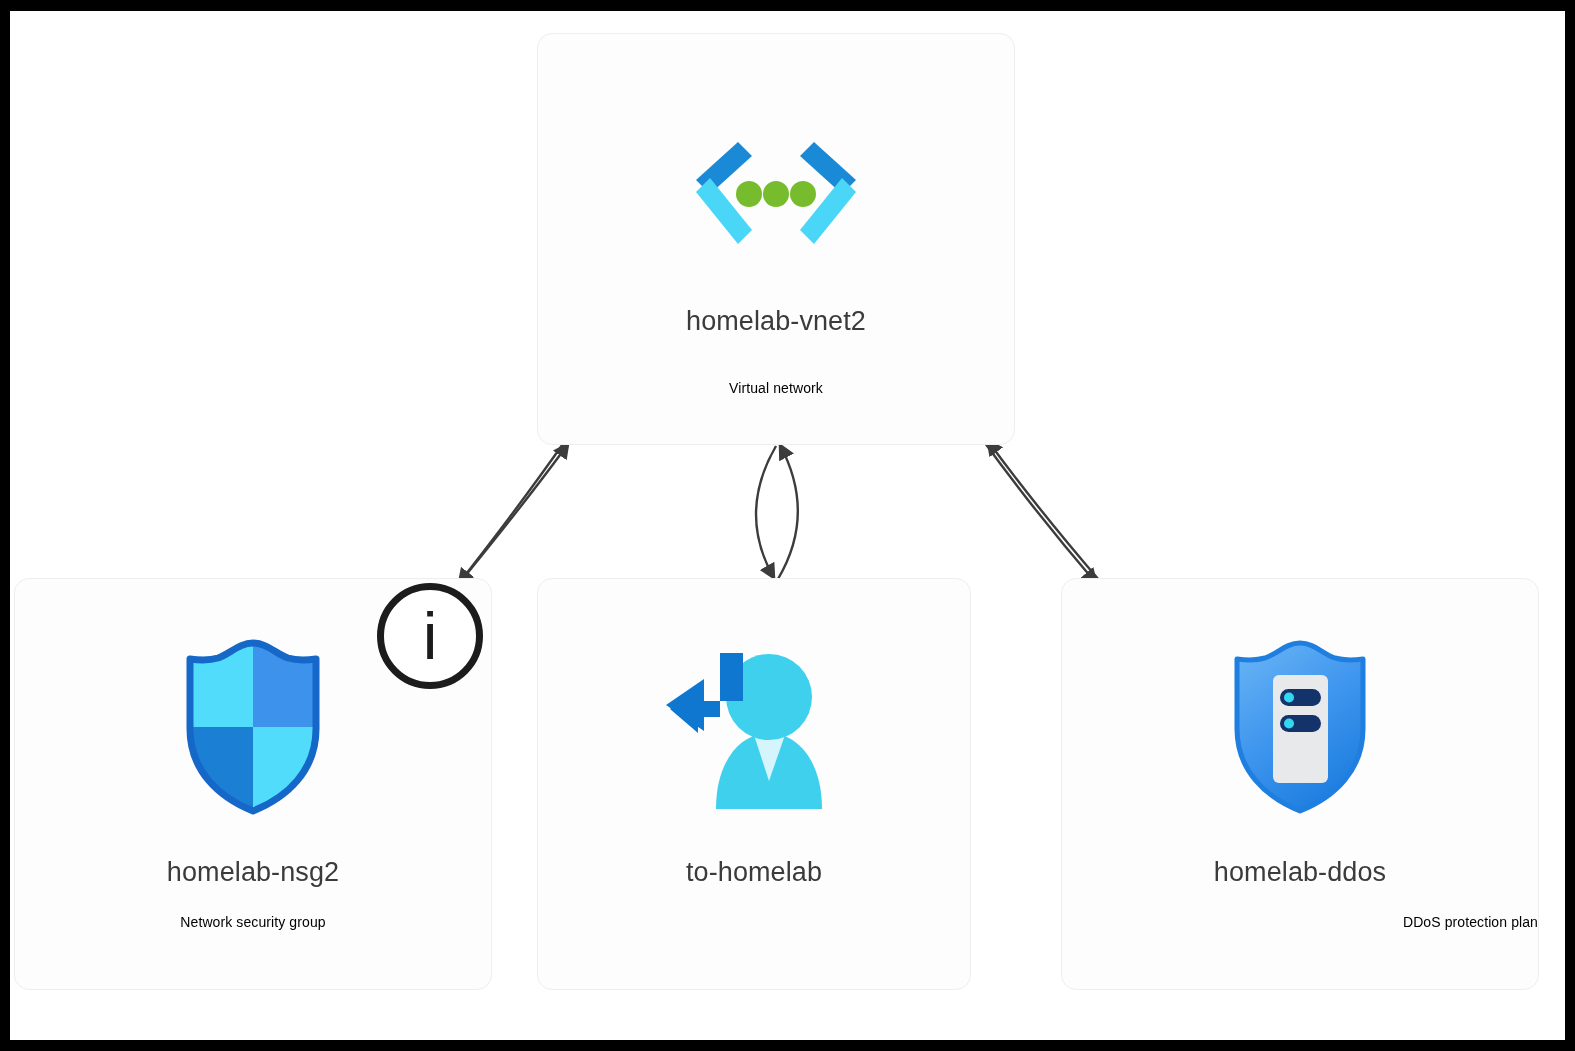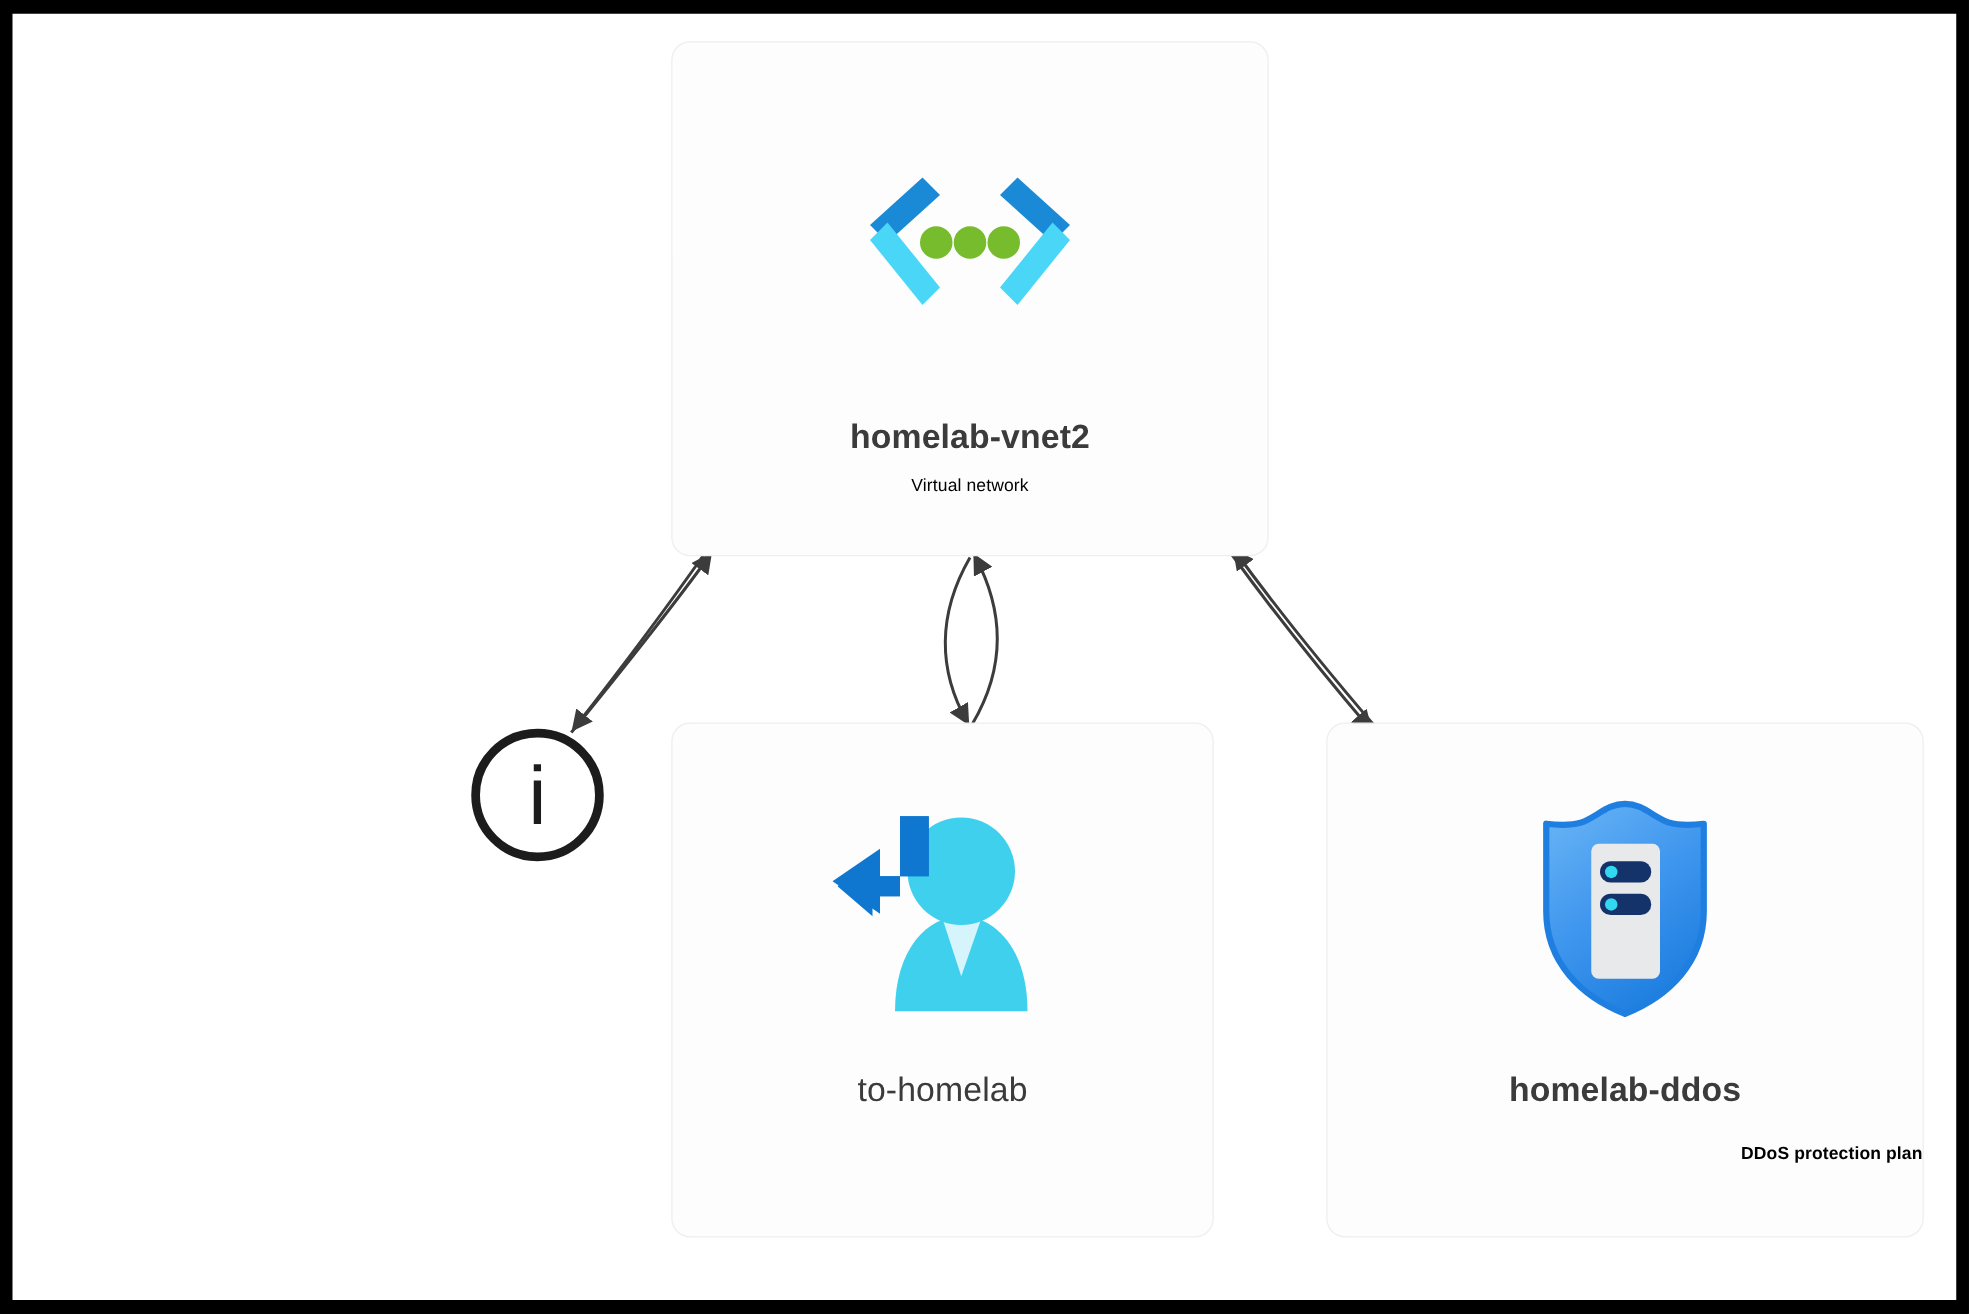--- a/index.html
+++ b/index.html
@@ -73,21 +73,21 @@
   }
 
   
   #card-vnet {
     left: 527px;
     top: 22px;
     width: 478px;
     height: 412px;
   }
   #card-vnet .card-icon { top: 100px; }
-  #card-vnet .card-title { top: 300px; font-weight: bold; }
+  #card-vnet .card-title { top: 272px; }
   #card-vnet .card-subtitle { top: 346px; }
 
   #card-nsg {
     left: 4px;
     top: 567px;
     width: 478px;
     height: 412px;
   }
   #card-nsg .card-icon { top: 58px; }
   #card-nsg .card-title { top: 278px; }
@@ -101,21 +101,20 @@
   }
   #card-route .card-icon { top: 62px; }
   #card-route .card-title { top: 278px; }
   #card-route .card-subtitle { top: 335px; }
 
   #card-ddos {
     left: 1051px;
     top: 567px;
     width: 478px;
     height: 412px;
-    font-weight: bold;
   }
   #card-ddos .card-icon { top: 58px; }
   #card-ddos .card-title { top: 278px; }
   #card-ddos .card-subtitle { top: 335px; text-align: right; }
 
   
   #connectors {
     position: absolute;
     left: 0;
     top: 0;
@@ -196,20 +195,54 @@
         <path d="M 170 58 L 156 44 L 114 96 L 128 110 Z" fill="#4ad6f7"></path>
 
         <circle cx="63" cy="60" r="13" fill="#76bc2d"></circle>
         <circle cx="90" cy="60" r="13" fill="#76bc2d"></circle>
         <circle cx="117" cy="60" r="13" fill="#76bc2d"></circle>
       </svg>
       <div class="card-title">homelab-vnet2</div>
       <div class="card-subtitle">Virtual network</div>
     </div>
 
+    <div class="card" id="card-nsg">
+      <svg class="card-icon" width="150" height="180" viewBox="0 0 150 180">
+        <defs>
+          <clipPath id="nsgShieldClip">
+            <path d="M 75 6
+                     C 61 6, 52 17, 40 21
+                     C 30 24, 20 23, 12 22
+                     L 12 92
+                     C 12 133, 40 160, 75 174
+                     C 110 160, 138 133, 138 92
+                     L 138 22
+                     C 130 23, 120 24, 110 21
+                     C 98 17, 89 6, 75 6 Z"></path>
+          </clipPath>
+        </defs>
+        <g clip-path="url(#nsgShieldClip)">
+          <rect x="0" y="0" width="75" height="90" fill="#50dcfa"></rect>
+          <rect x="75" y="0" width="75" height="90" fill="#3d92ec"></rect>
+          <rect x="0" y="90" width="75" height="90" fill="#1b7fd4"></rect>
+          <rect x="75" y="90" width="75" height="90" fill="#50dcfa"></rect>
+        </g>
+        <path d="M 75 6
+                 C 61 6, 52 17, 40 21
+                 C 30 24, 20 23, 12 22
+                 L 12 92
+                 C 12 133, 40 160, 75 174
+                 C 110 160, 138 133, 138 92
+                 L 138 22
+                 C 130 23, 120 24, 110 21
+                 C 98 17, 89 6, 75 6 Z" fill="none" stroke="#1668c8" stroke-width="7" stroke-linejoin="round"></path>
+      </svg>
+      <div class="card-title">homelab-nsg2</div>
+      <div class="card-subtitle">Network security group</div>
+    </div>
 
     <div class="card" id="card-route">
       <svg class="card-icon" width="180" height="172" viewBox="0 0 180 172">
 
         <path d="M 52 168 C 52 118, 78 92, 105 92 C 132 92, 158 118, 158 168 Z" fill="#3fd0ee"></path>
 
         <path d="M 90 94 L 121 94 L 105 140 Z" fill="#d6f4fb"></path>
 
         <circle cx="105" cy="56" r="43" fill="#3fd0ee"></circle>
 

